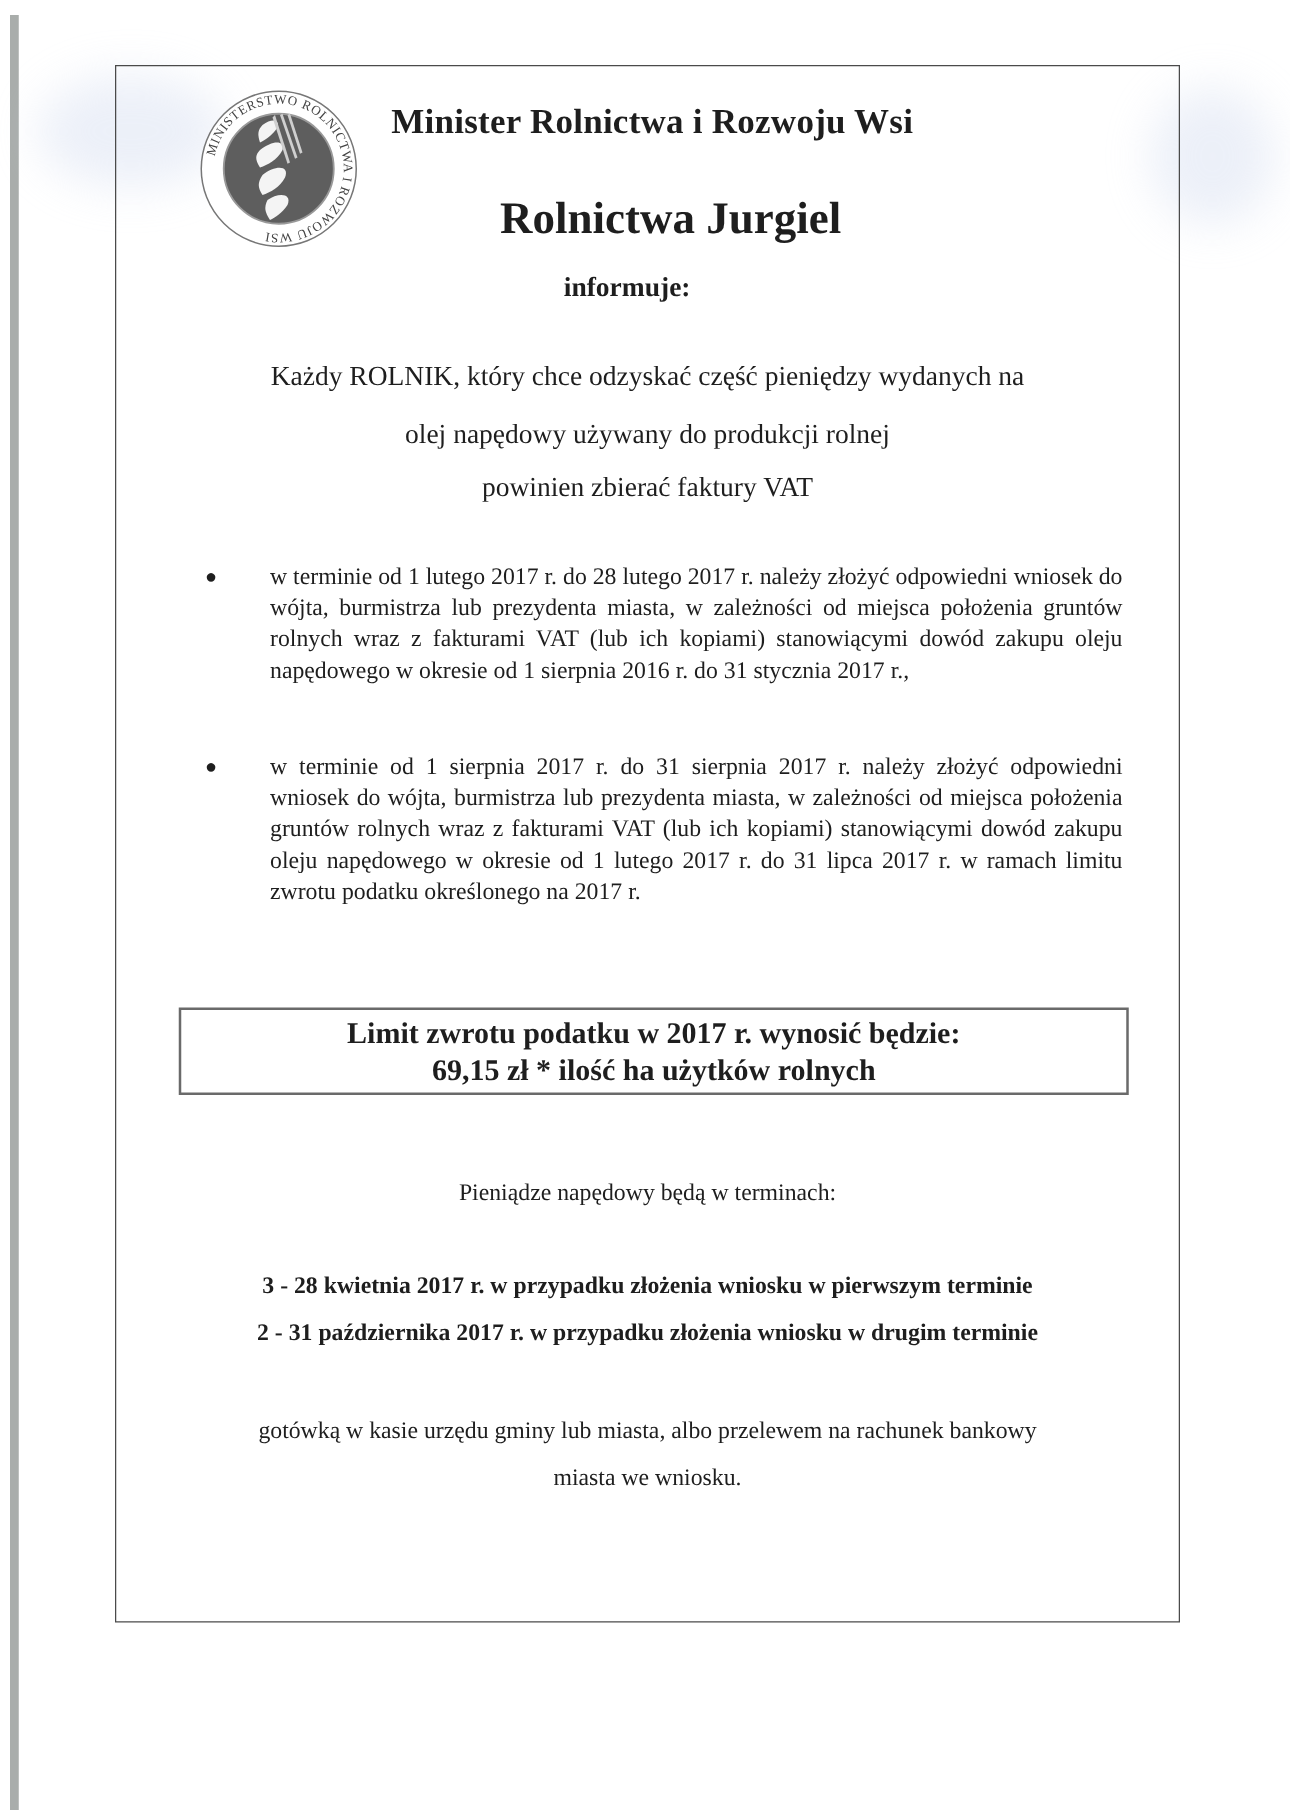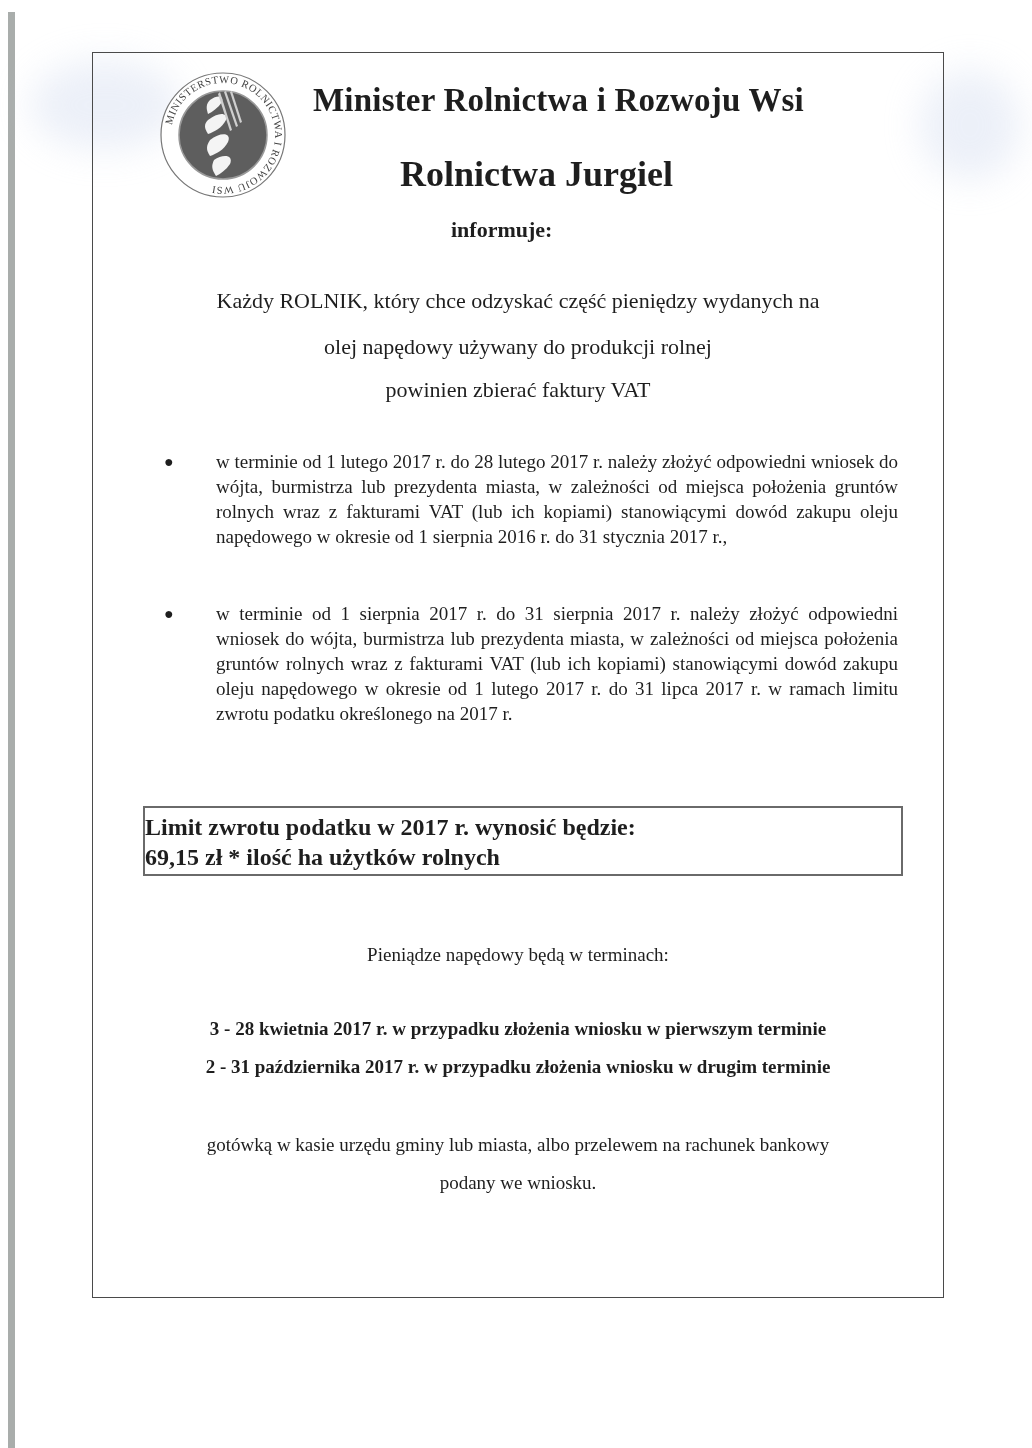--- a/index.html
+++ b/index.html
@@ -42,21 +42,21 @@
       position: absolute;
       left: 158px;
       top: 70px;
       width: 130px;
       height: 130px;
     }
     .title {
       position: absolute;
       left: 313px;
       top: 82px;
-      font-size: 33px;
+      font-size: 28px;
       font-weight: bold;
       letter-spacing: 0.2px;
       white-space: nowrap;
     }
     .minister-name {
       position: absolute;
       left: 400px;
       top: 153px;
       font-size: 36px;
       font-weight: bold;
@@ -105,20 +105,21 @@
       text-align-last: left;
     }
     .limit-box {
       position: absolute;
       left: 143px;
       top: 806px;
       width: 760px;
       height: 70px;
       border: 2px solid #6a6a6a;
       box-sizing: border-box;
+      text-align: center;
       font-weight: bold;
       font-size: 24px;
       line-height: 30px;
       padding-top: 4px;
     }
     .center-line {
       position: absolute;
       left: 92px;
       width: 852px;
       text-align: center;
@@ -185,13 +186,13 @@
 
 <div class="limit-box">
   <div>Limit zwrotu podatku w 2017 r. wynosić będzie:</div>
   <div>69,15  zł * ilość ha użytków rolnych</div>
 </div>
 
 <div class="center-line" style="top:944px;">Pieniądze napędowy będą w terminach:</div>
 <div class="payment-line" style="top:1018px;">3 - 28 kwietnia 2017 r.  w przypadku złożenia wniosku w pierwszym terminie</div>
 <div class="payment-line" style="top:1056px;">2 - 31 października 2017 r. w przypadku złożenia wniosku w drugim terminie</div>
 <div class="center-line" style="top:1134px;">gotówką w kasie urzędu gminy lub miasta, albo przelewem na rachunek bankowy</div>
-<div class="center-line" style="top:1172px;">podany we wniosku.</div>
+<div class="center-line" style="top:1172px;">miasta we wniosku.</div>
 
 </body></html>

